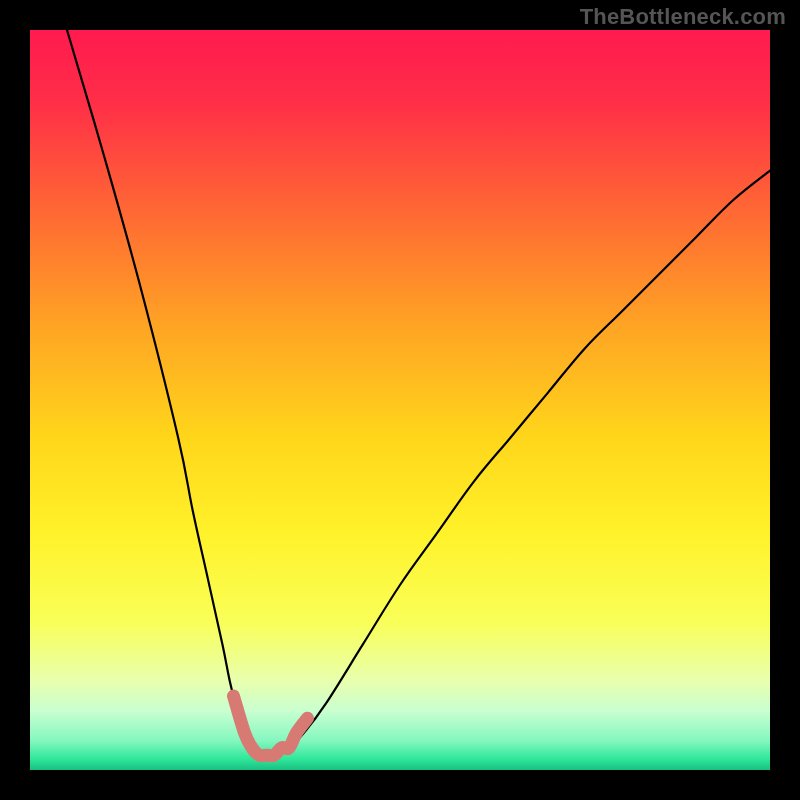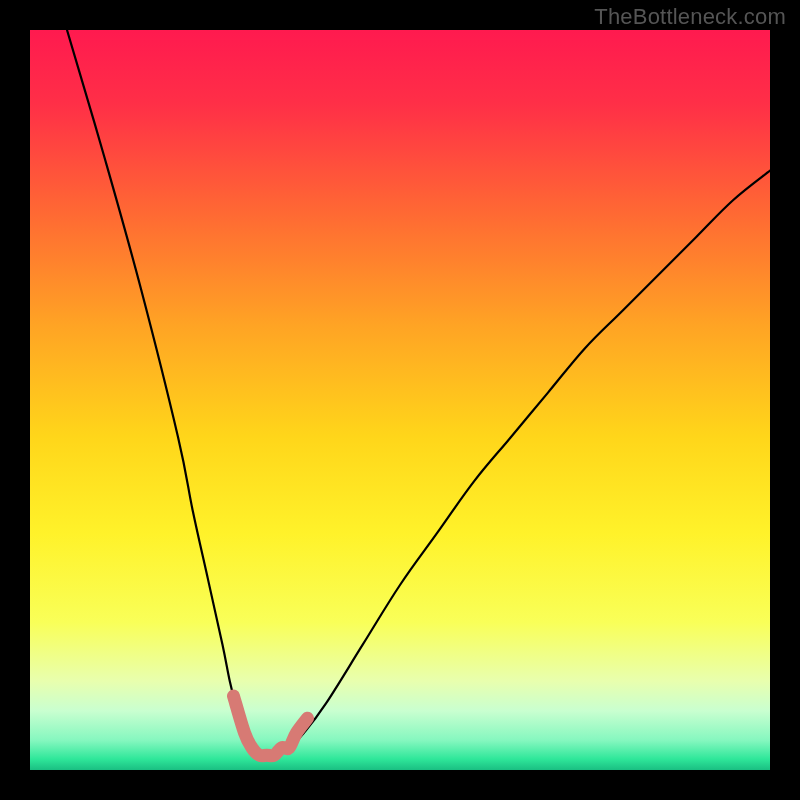--- a/index.html
+++ b/index.html
@@ -16,21 +16,21 @@
     width: 800px;
     height: 800px;
     background: #000;
   }
   .watermark {
     position: absolute;
     top: 4px;
     right: 14px;
     color: #555;
     font-size: 22px;
-    font-weight: 400;
+    font-weight: 700;
     letter-spacing: 0.2px;
     z-index: 10;
   }
   .plot {
     position: absolute;
     left: 30px;
     top: 30px;
     width: 740px;
     height: 740px;
     overflow: hidden;

